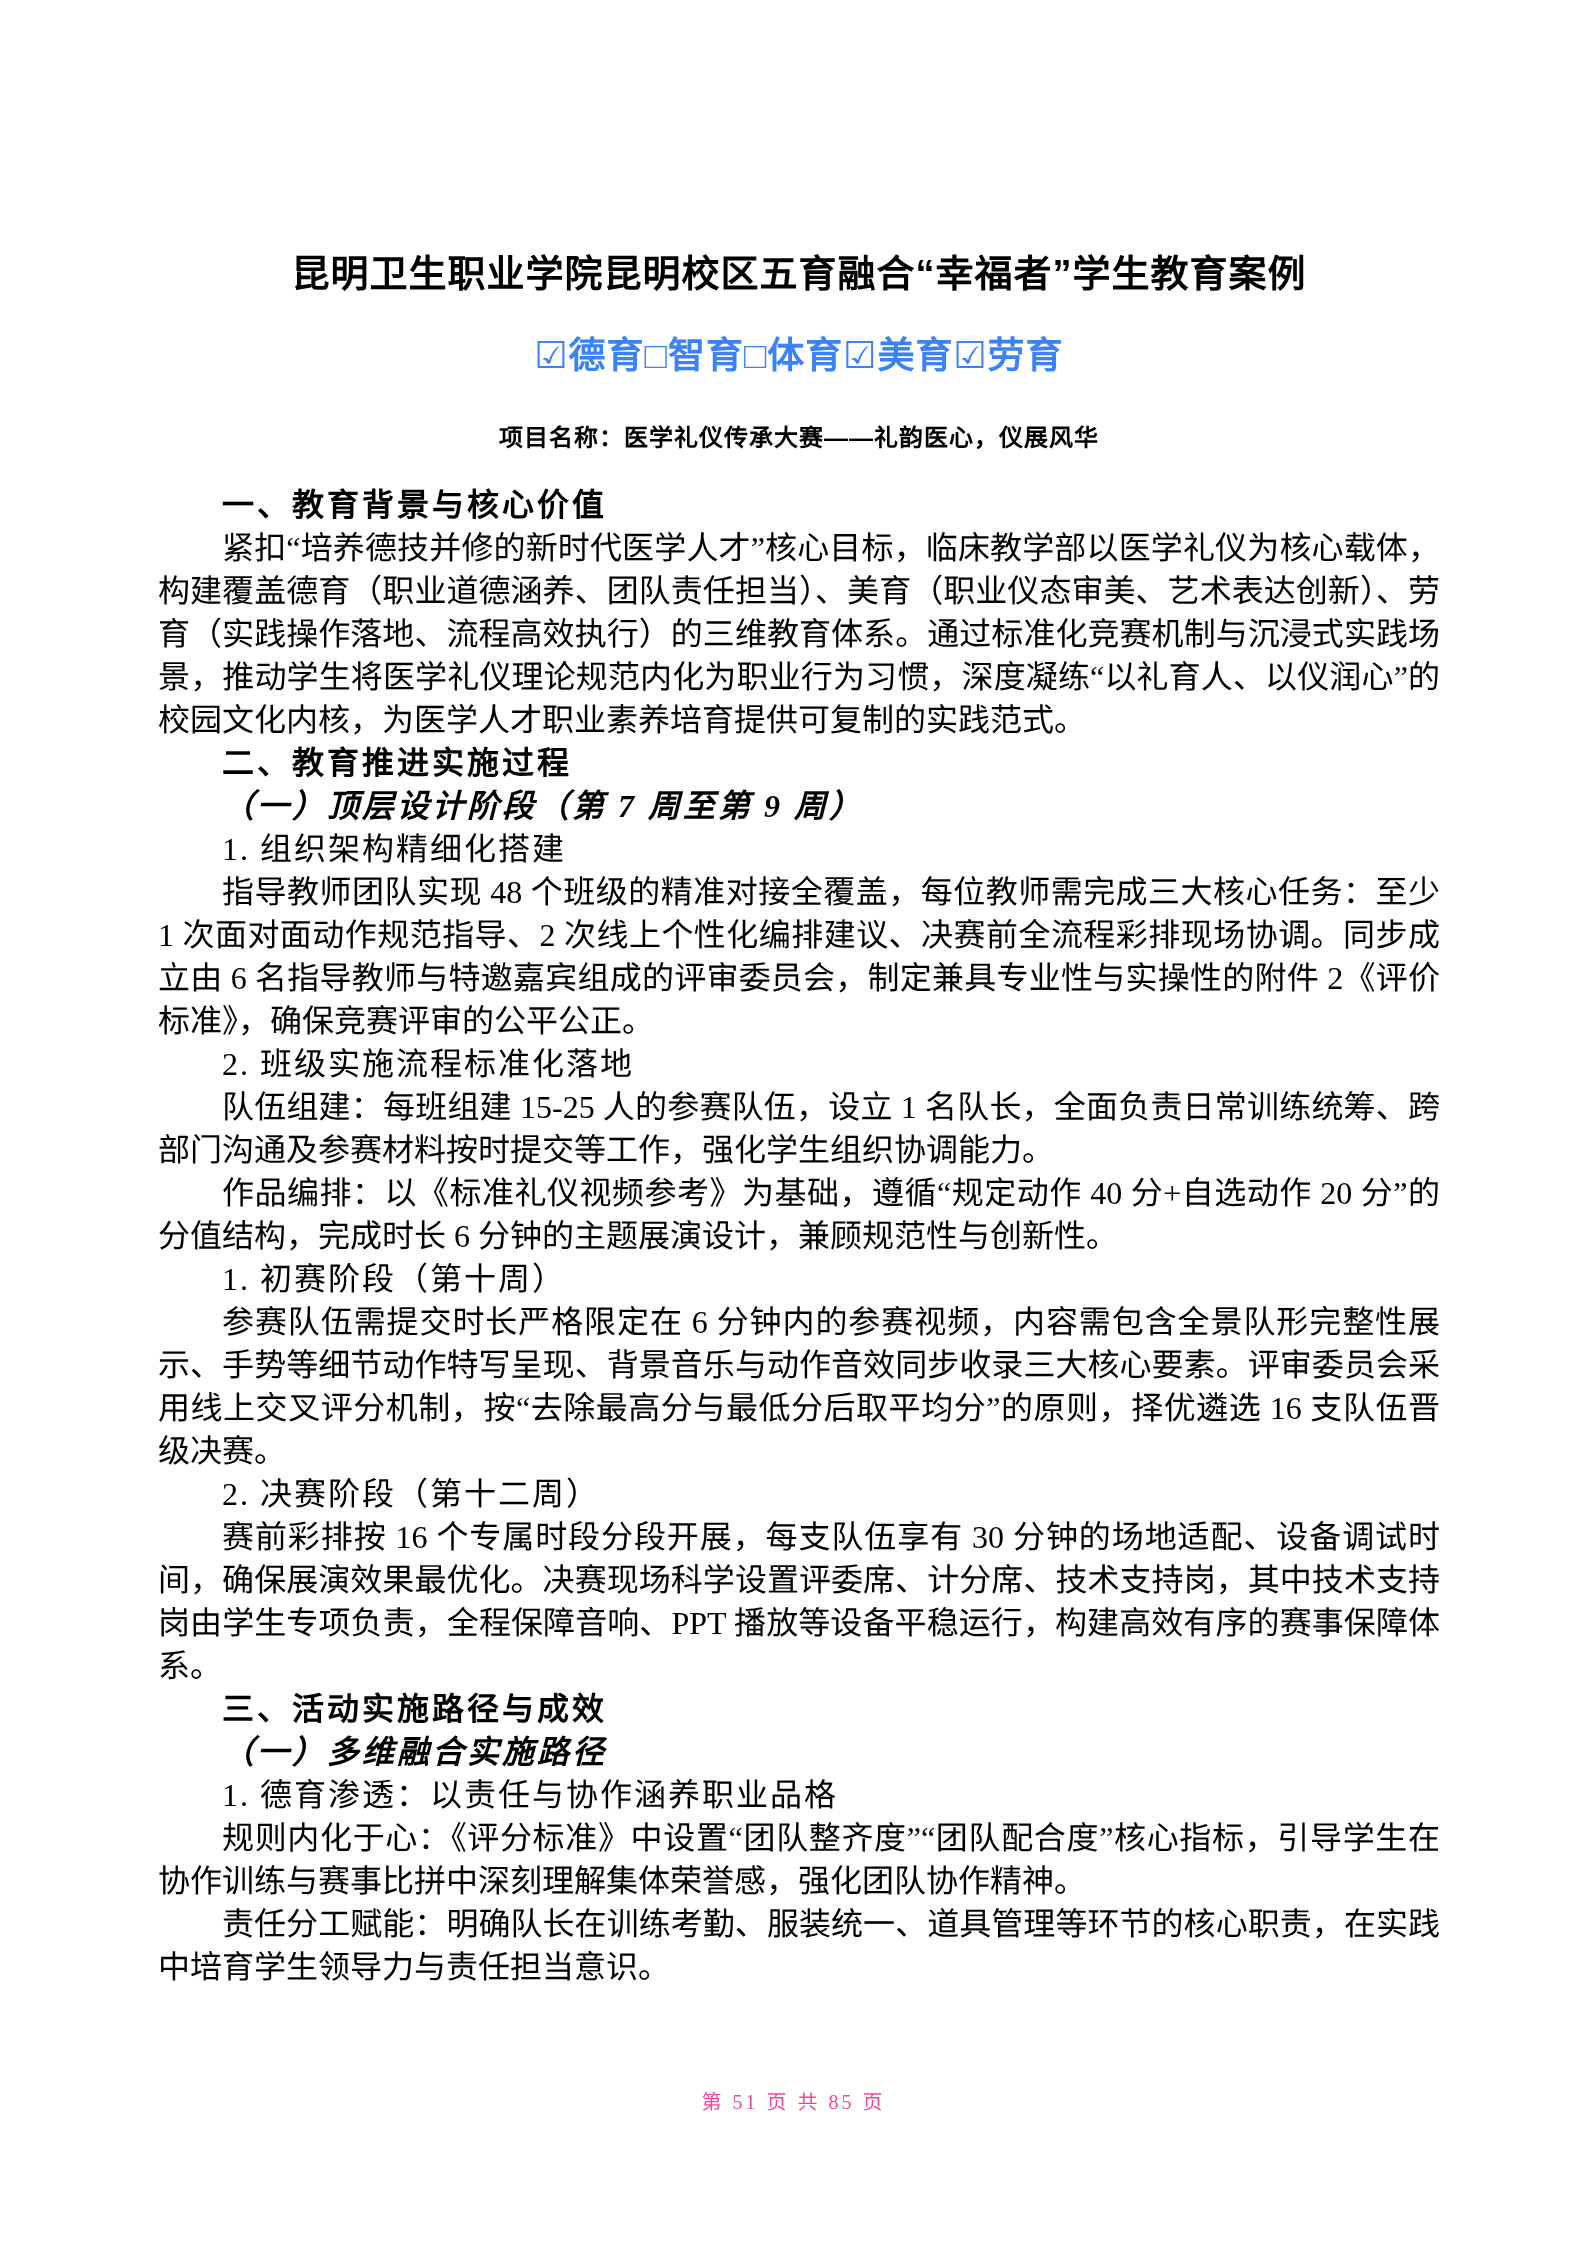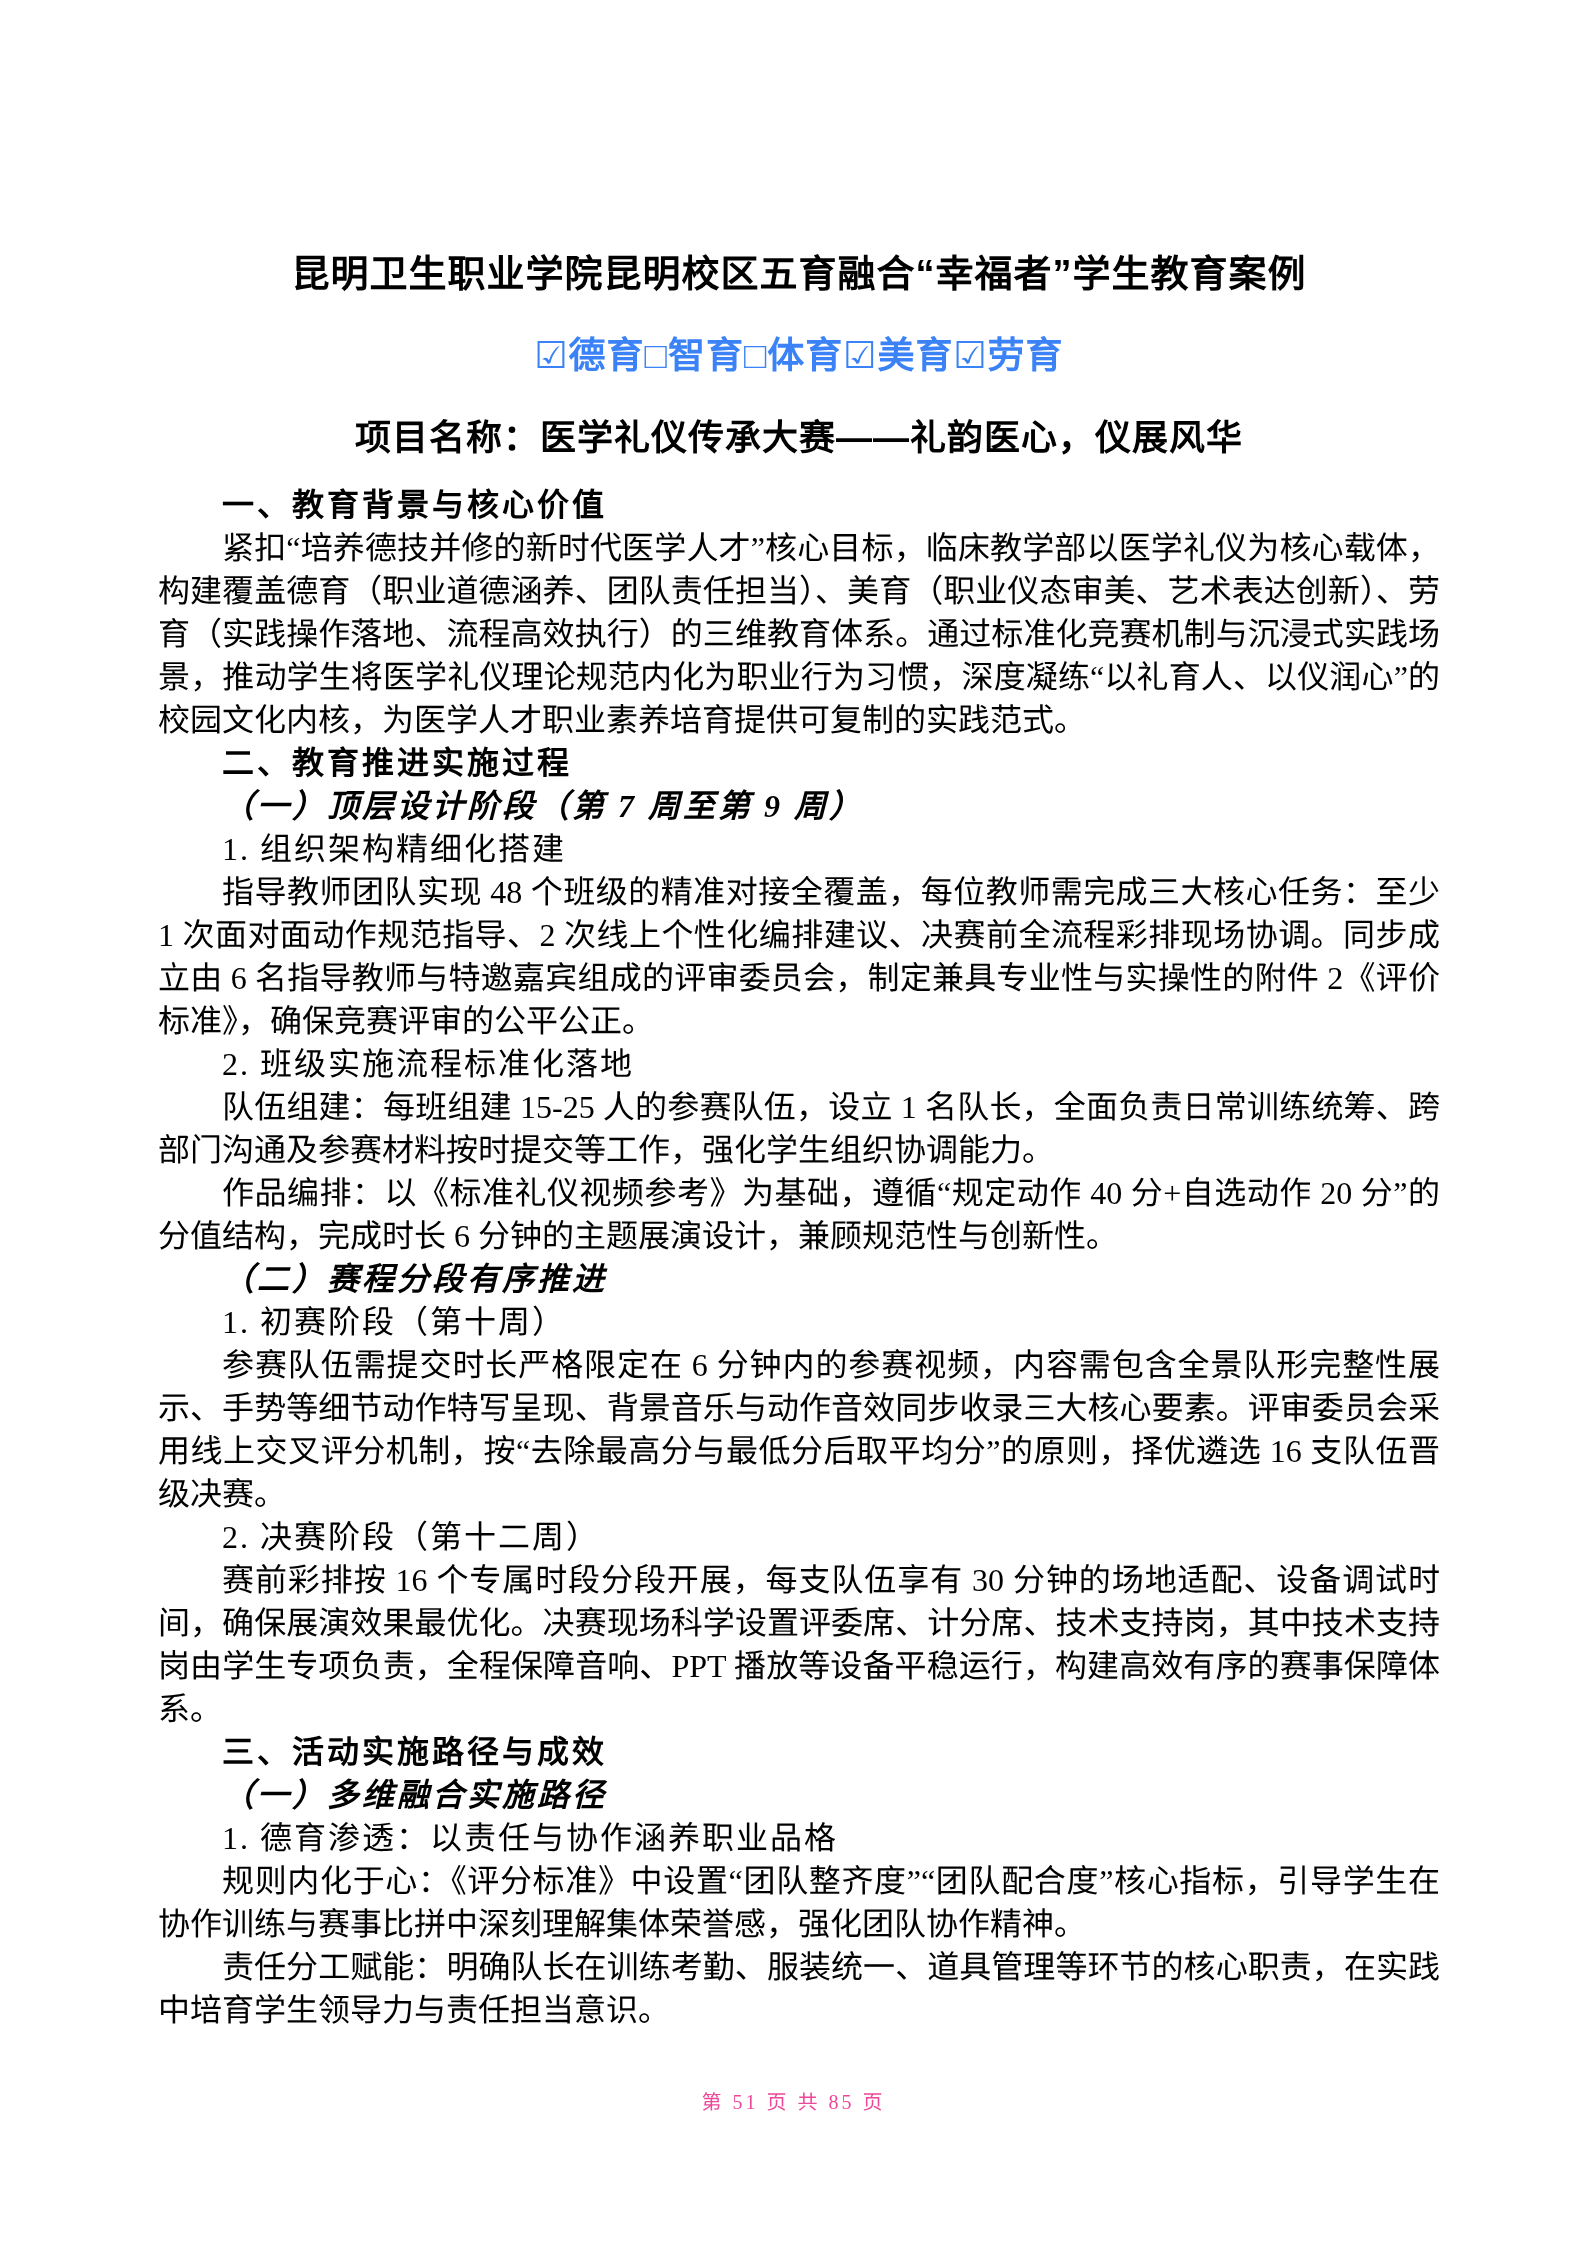--- a/index.html
+++ b/index.html
@@ -40,21 +40,21 @@
     font-weight: bold;
     font-size: 37px;
     line-height: 48px;
     letter-spacing: 1px;
   }
   .project-title {
     margin: 34px 0 0 0;
     text-align: center;
     font-family: "Liberation Sans", "DejaVu Sans", sans-serif;
     font-weight: bold;
-    font-size: 36px;
+    font-size: 24px;
     line-height: 48px;
     letter-spacing: 1px;
     color: #000000;
   }
   .doc-body {
     margin-top: 22px;
     font-size: 32px;
     line-height: 43px;
   }
   .doc-body p {
@@ -103,21 +103,20 @@
     <div class="doc-body">
         <p class="h-section">一、教育背景与核心价值</p>
         <p class="para">紧扣“培养德技并修的新时代医学人才”核心目标，临床教学部以医学礼仪为核心载体，构建覆盖德育（职业道德涵养、团队责任担当）、美育（职业仪态审美、艺术表达创新）、劳育（实践操作落地、流程高效执行）的三维教育体系。通过标准化竞赛机制与沉浸式实践场景，推动学生将医学礼仪理论规范内化为职业行为习惯，深度凝练“以礼育人、以仪润心”的校园文化内核，为医学人才职业素养培育提供可复制的实践范式。</p>
         <p class="h-section">二、教育推进实施过程</p>
         <p class="h-sub">（一）顶层设计阶段（第 7 周至第 9 周）</p>
         <p class="num">1.  组织架构精细化搭建</p>
         <p class="para">指导教师团队实现 48 个班级的精准对接全覆盖，每位教师需完成三大核心任务：至少 1 次面对面动作规范指导、2 次线上个性化编排建议、决赛前全流程彩排现场协调。同步成立由 6 名指导教师与特邀嘉宾组成的评审委员会，制定兼具专业性与实操性的附件 2《评价标准》，确保竞赛评审的公平公正。</p>
         <p class="num">2.  班级实施流程标准化落地</p>
         <p class="para">队伍组建：每班组建 15-25 人的参赛队伍，设立 1 名队长，全面负责日常训练统筹、跨部门沟通及参赛材料按时提交等工作，强化学生组织协调能力。</p>
         <p class="para">作品编排：以《标准礼仪视频参考》为基础，遵循“规定动作 40 分+自选动作 20 分”的分值结构，完成时长 6 分钟的主题展演设计，兼顾规范性与创新性。</p>
-        <p class="h-sub">（二）赛程分段有序推进</p>
         <p class="num">1. 初赛阶段（第十周）</p>
         <p class="para">参赛队伍需提交时长严格限定在 6 分钟内的参赛视频，内容需包含全景队形完整性展示、手势等细节动作特写呈现、背景音乐与动作音效同步收录三大核心要素。评审委员会采用线上交叉评分机制，按“去除最高分与最低分后取平均分”的原则，择优遴选 16 支队伍晋级决赛。</p>
         <p class="num">2. 决赛阶段（第十二周）</p>
         <p class="para">赛前彩排按 16 个专属时段分段开展，每支队伍享有 30 分钟的场地适配、设备调试时间，确保展演效果最优化。决赛现场科学设置评委席、计分席、技术支持岗，其中技术支持岗由学生专项负责，全程保障音响、PPT 播放等设备平稳运行，构建高效有序的赛事保障体系。</p>
         <p class="h-section">三、活动实施路径与成效</p>
         <p class="h-sub">（一）多维融合实施路径</p>
         <p class="num">1.  德育渗透：以责任与协作涵养职业品格</p>
         <p class="para">规则内化于心：《评分标准》中设置“团队整齐度”“团队配合度”核心指标，引导学生在协作训练与赛事比拼中深刻理解集体荣誉感，强化团队协作精神。</p>
         <p class="para">责任分工赋能：明确队长在训练考勤、服装统一、道具管理等环节的核心职责，在实践中培育学生领导力与责任担当意识。</p>
       </div>

